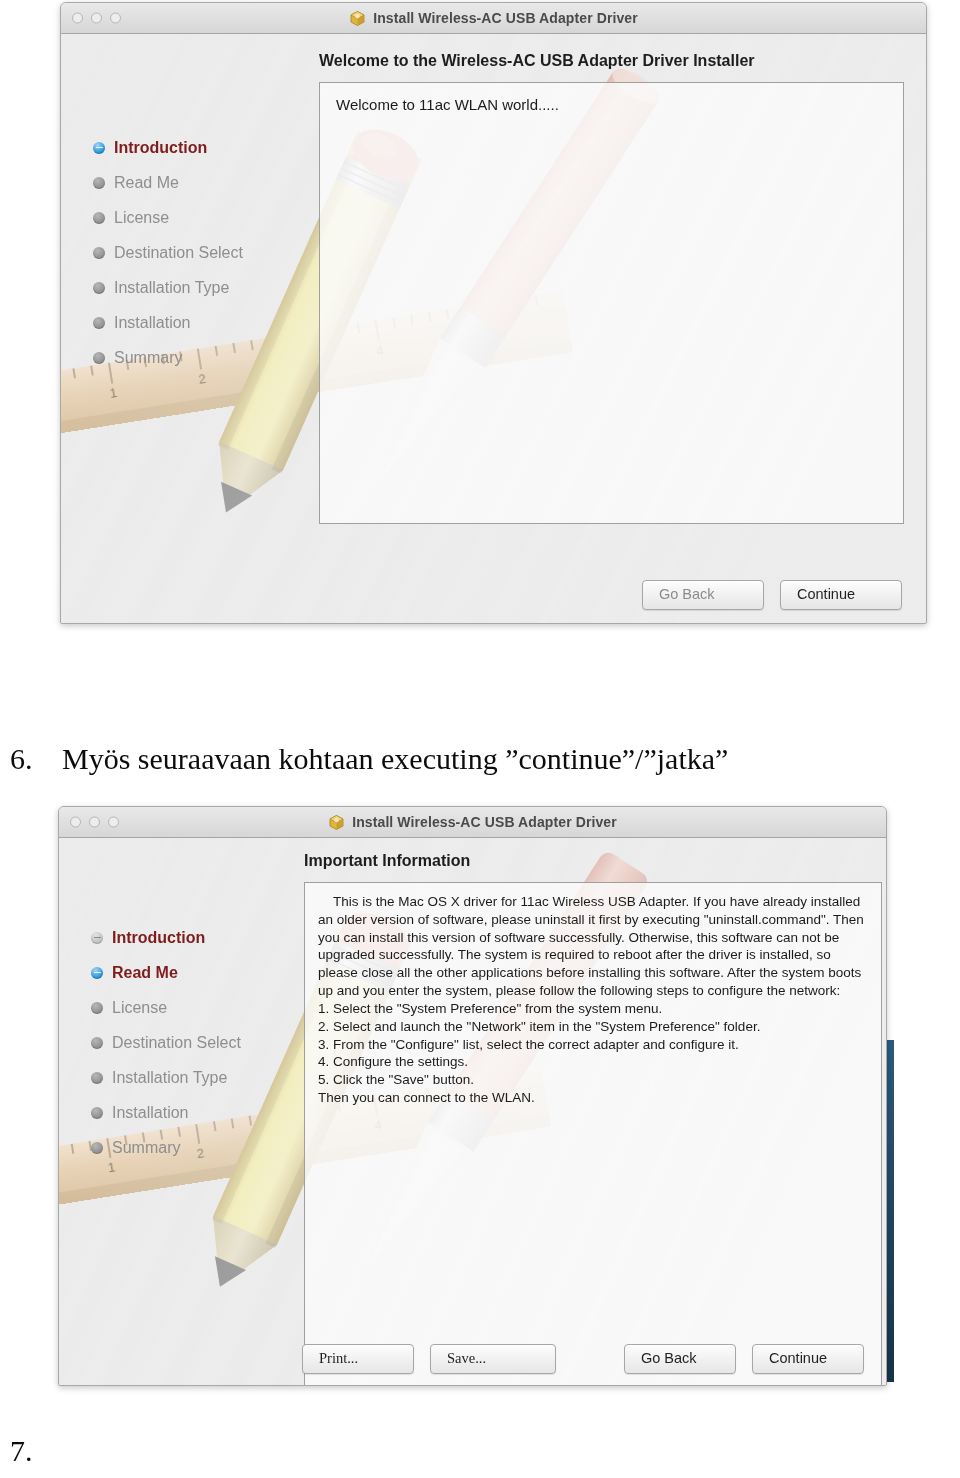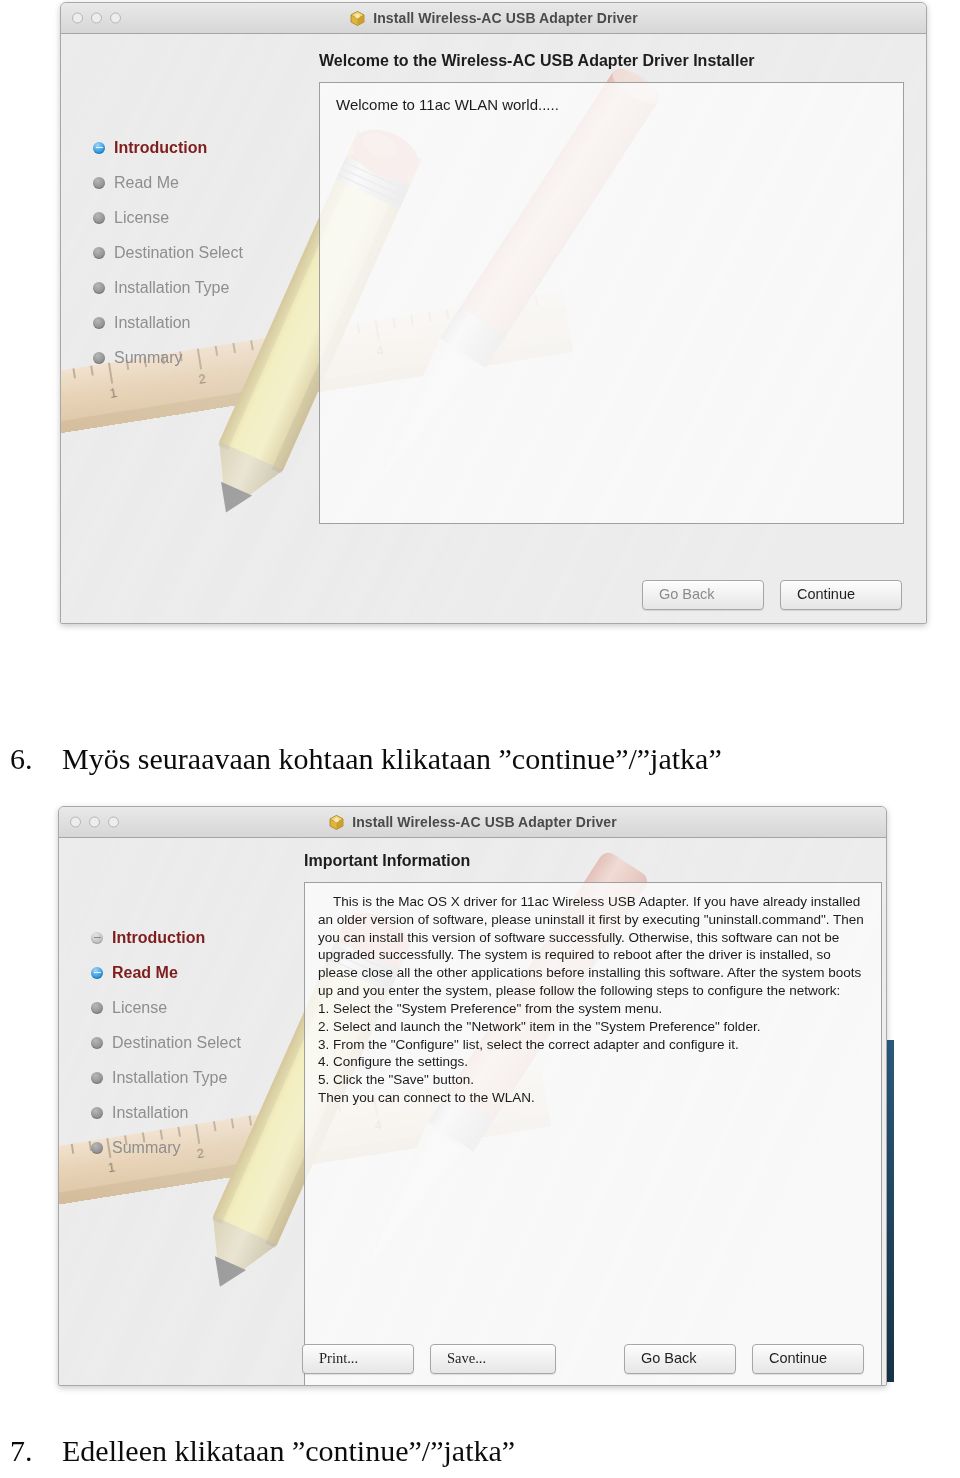--- a/index.html
+++ b/index.html
@@ -410,21 +410,21 @@
     <div class="btn-row" style="right:24px; bottom:14px; gap:16px;">
       <div class="btn muted" style="width:122px;">Go Back</div>
       <div class="btn" style="width:122px;">Continue</div>
     </div>
 
   </div>
 </div>
 
 <div class="caption" style="left:10px; top:742px;">
   <span class="num">6.</span>
-  <span>Myös seuraavaan kohtaan klikataan ”continue”/”jatka”</span>
+  <span>Myös seuraavaan kohtaan executing ”continue”/”jatka”</span>
 </div>
 
 <div class="screenshot-backdrop" style="left:55px; top:800px; width:840px; height:590px;"></div>
 
 <div class="desktop-strip" style="left:881px; top:1040px; width:13px; height:342px;"></div>
 
 <div class="installer-window" style="left:58px; top:806px; width:827px; height:578px;">
 
   <div class="titlebar">
     <div class="traffic-lights">
@@ -609,14 +609,13 @@
     <div class="btn-row" style="right:22px; bottom:12px; gap:16px;">
       <div class="btn" style="width:112px;">Go Back</div>
       <div class="btn" style="width:112px;">Continue</div>
     </div>
 
   </div>
 </div>
 
 <div class="caption" style="left:10px; top:1434px;">
   <span class="num">7.</span>
-  <span>Edelleen klikataan ”continue”/”jatka”</span>
 </div>
 
 </body></html>

